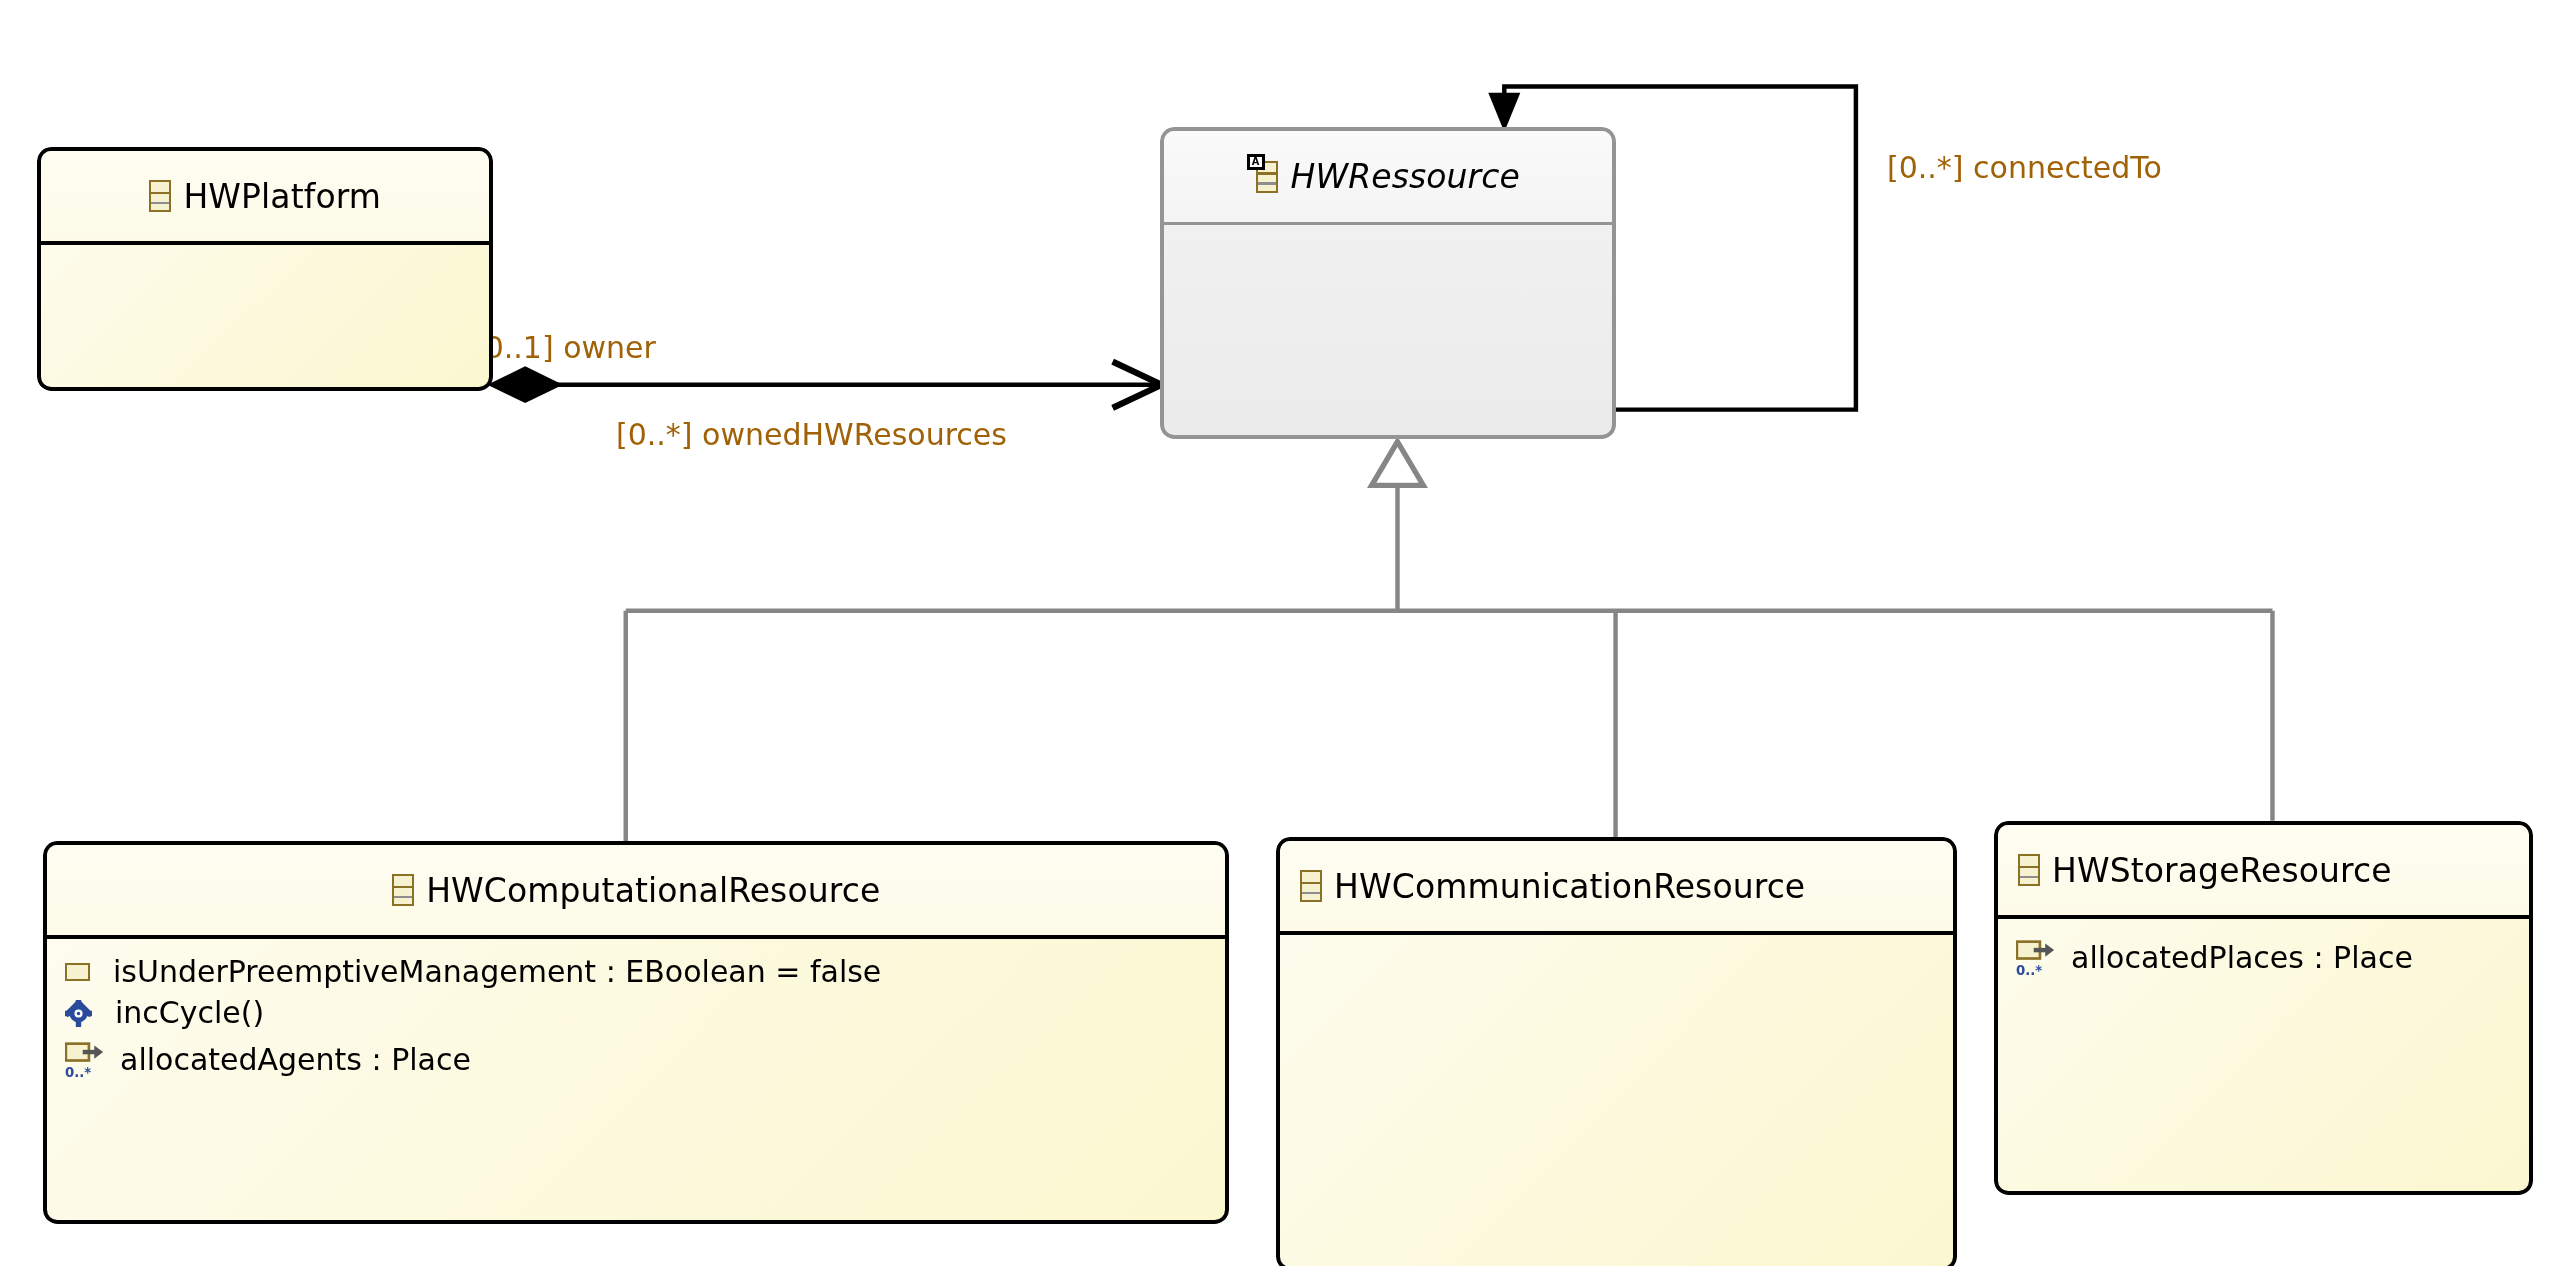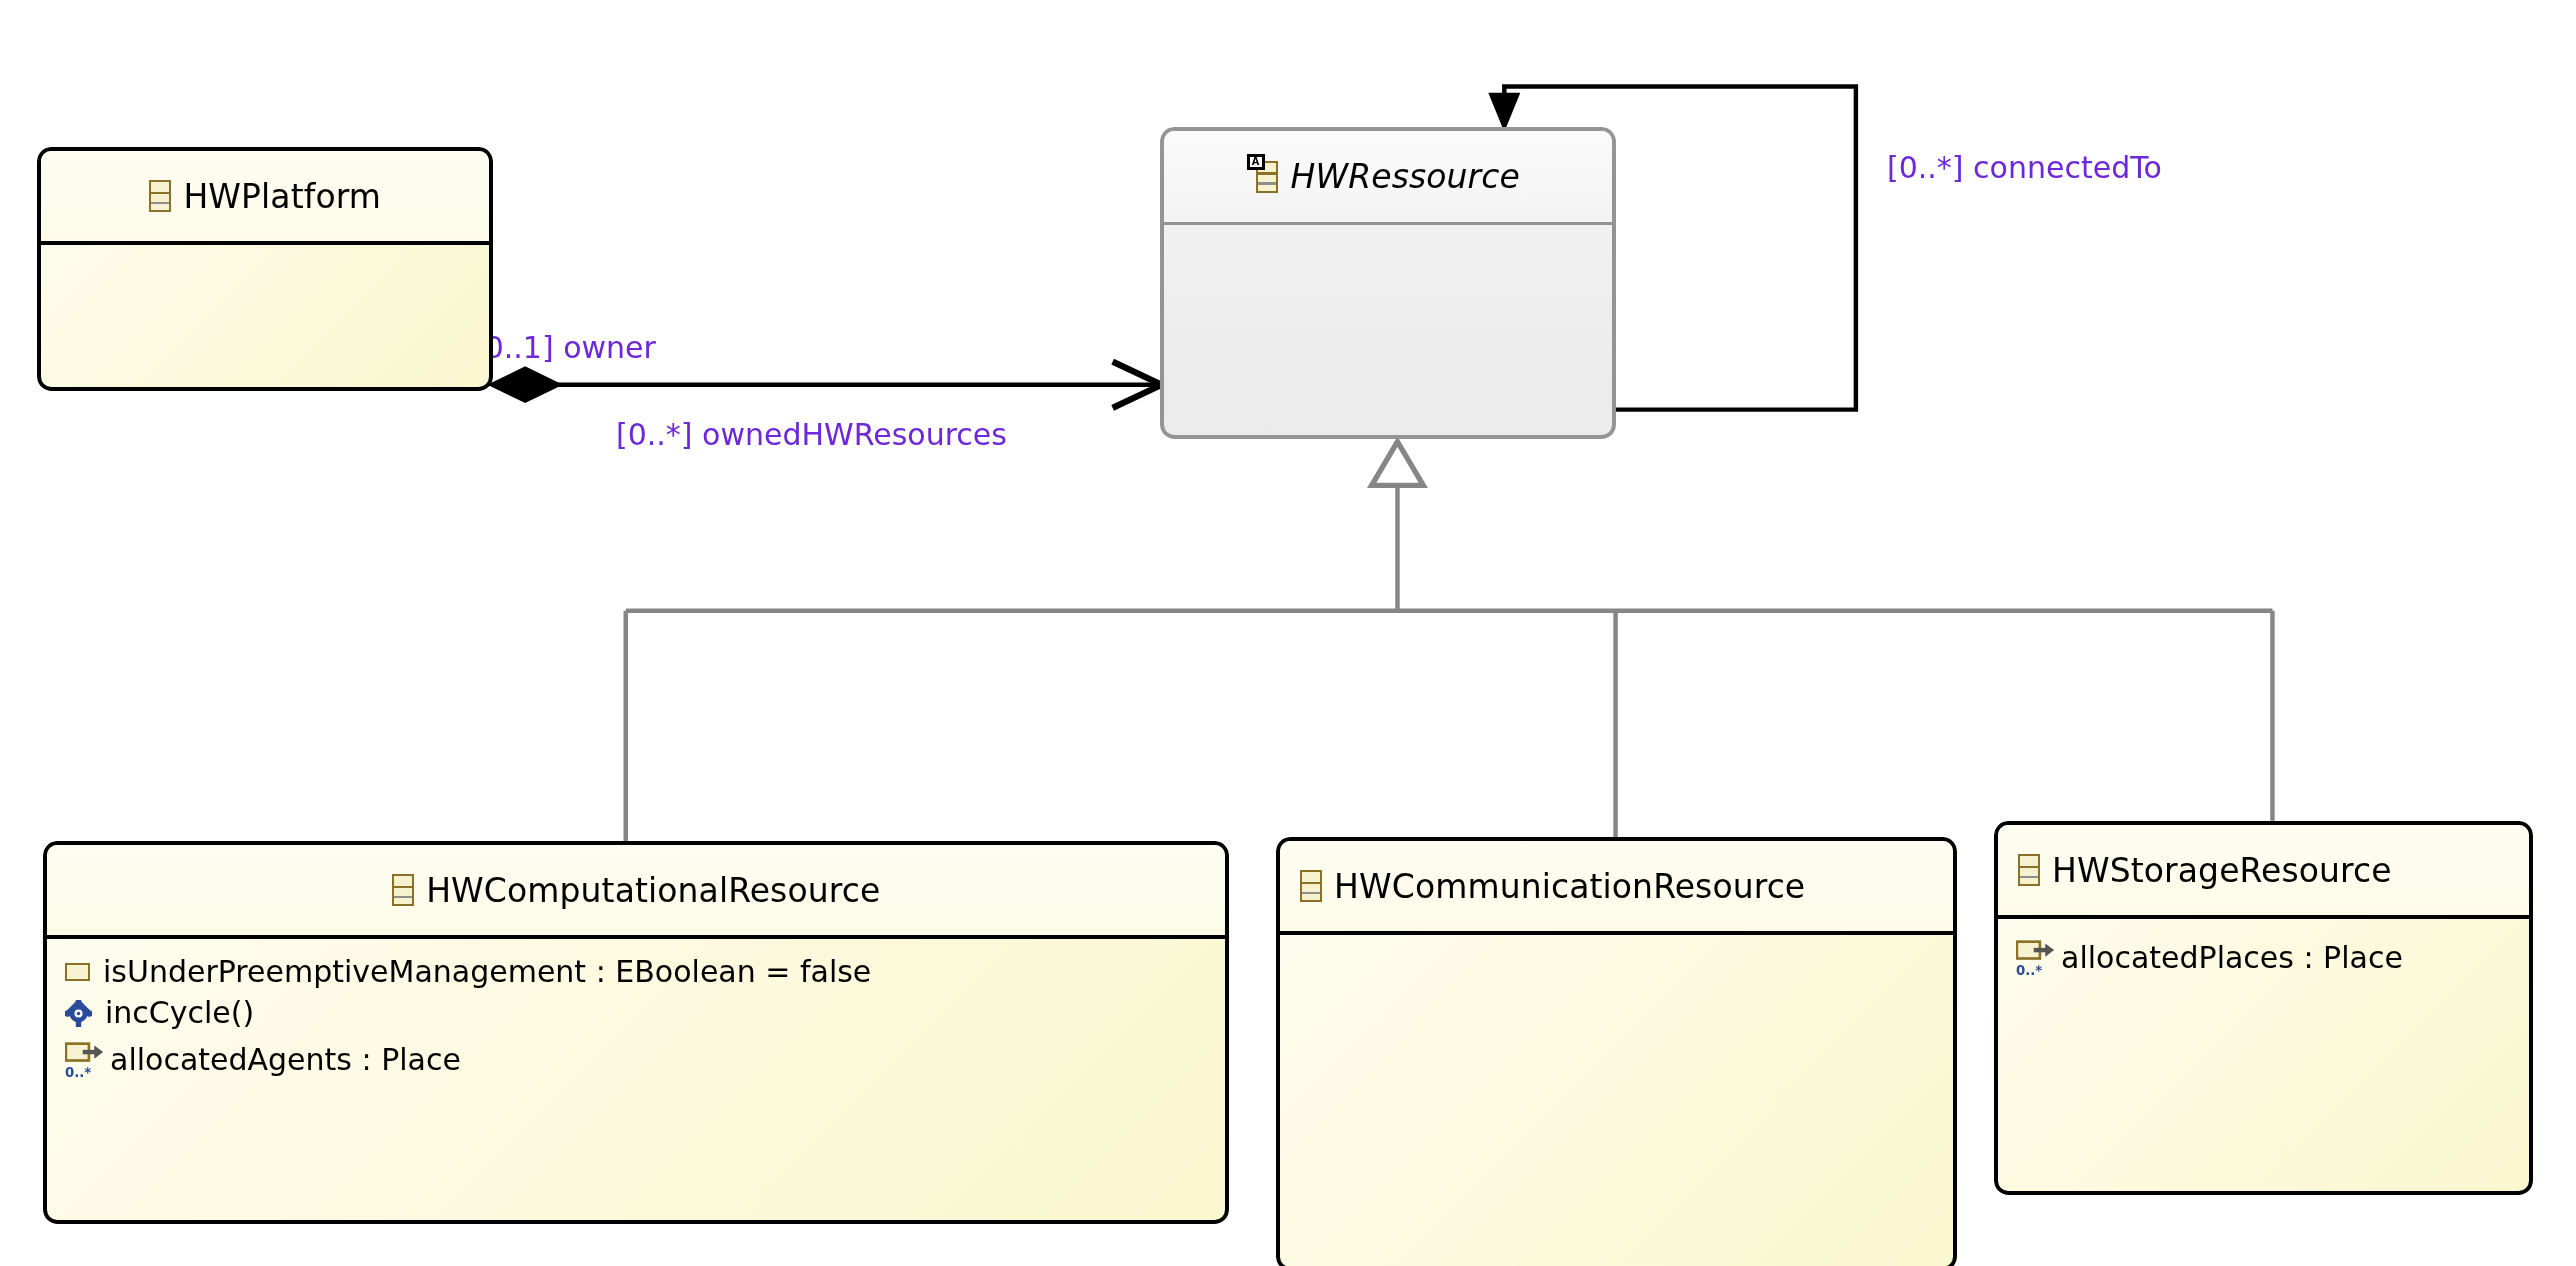--- a/index.html
+++ b/index.html
@@ -85,21 +85,21 @@
     flex: 1 1 auto;
     position: relative;
     padding: 12.5px 0 0 0;
     overflow: hidden;
   }
 
   
   .feat {
     display: flex;
     align-items: center;
-    gap: 13px;
+    gap: 23px;
     height: 41px;
     padding-left: 18px;
     white-space: nowrap;
   }
   .feat-label {
     font-size: 30px;
     color: #000000;
     line-height: 1;
   }
 
@@ -145,21 +145,21 @@
 
   
   .ico-op { width: 27px; height: 27px; }
 
   
   .ico-ref { width: 32px; height: 37px; }
 
   .edge-label {
     position: absolute;
     font-size: 30px;
-    color: #6d28d9;
+    color: #a16207;
     white-space: nowrap;
     line-height: 1;
   }
 
   svg.ovl { position: absolute; left: 0; top: 0; overflow: visible; }
 </style>
 </head>
 <body>
 
 <div id="canvas">

